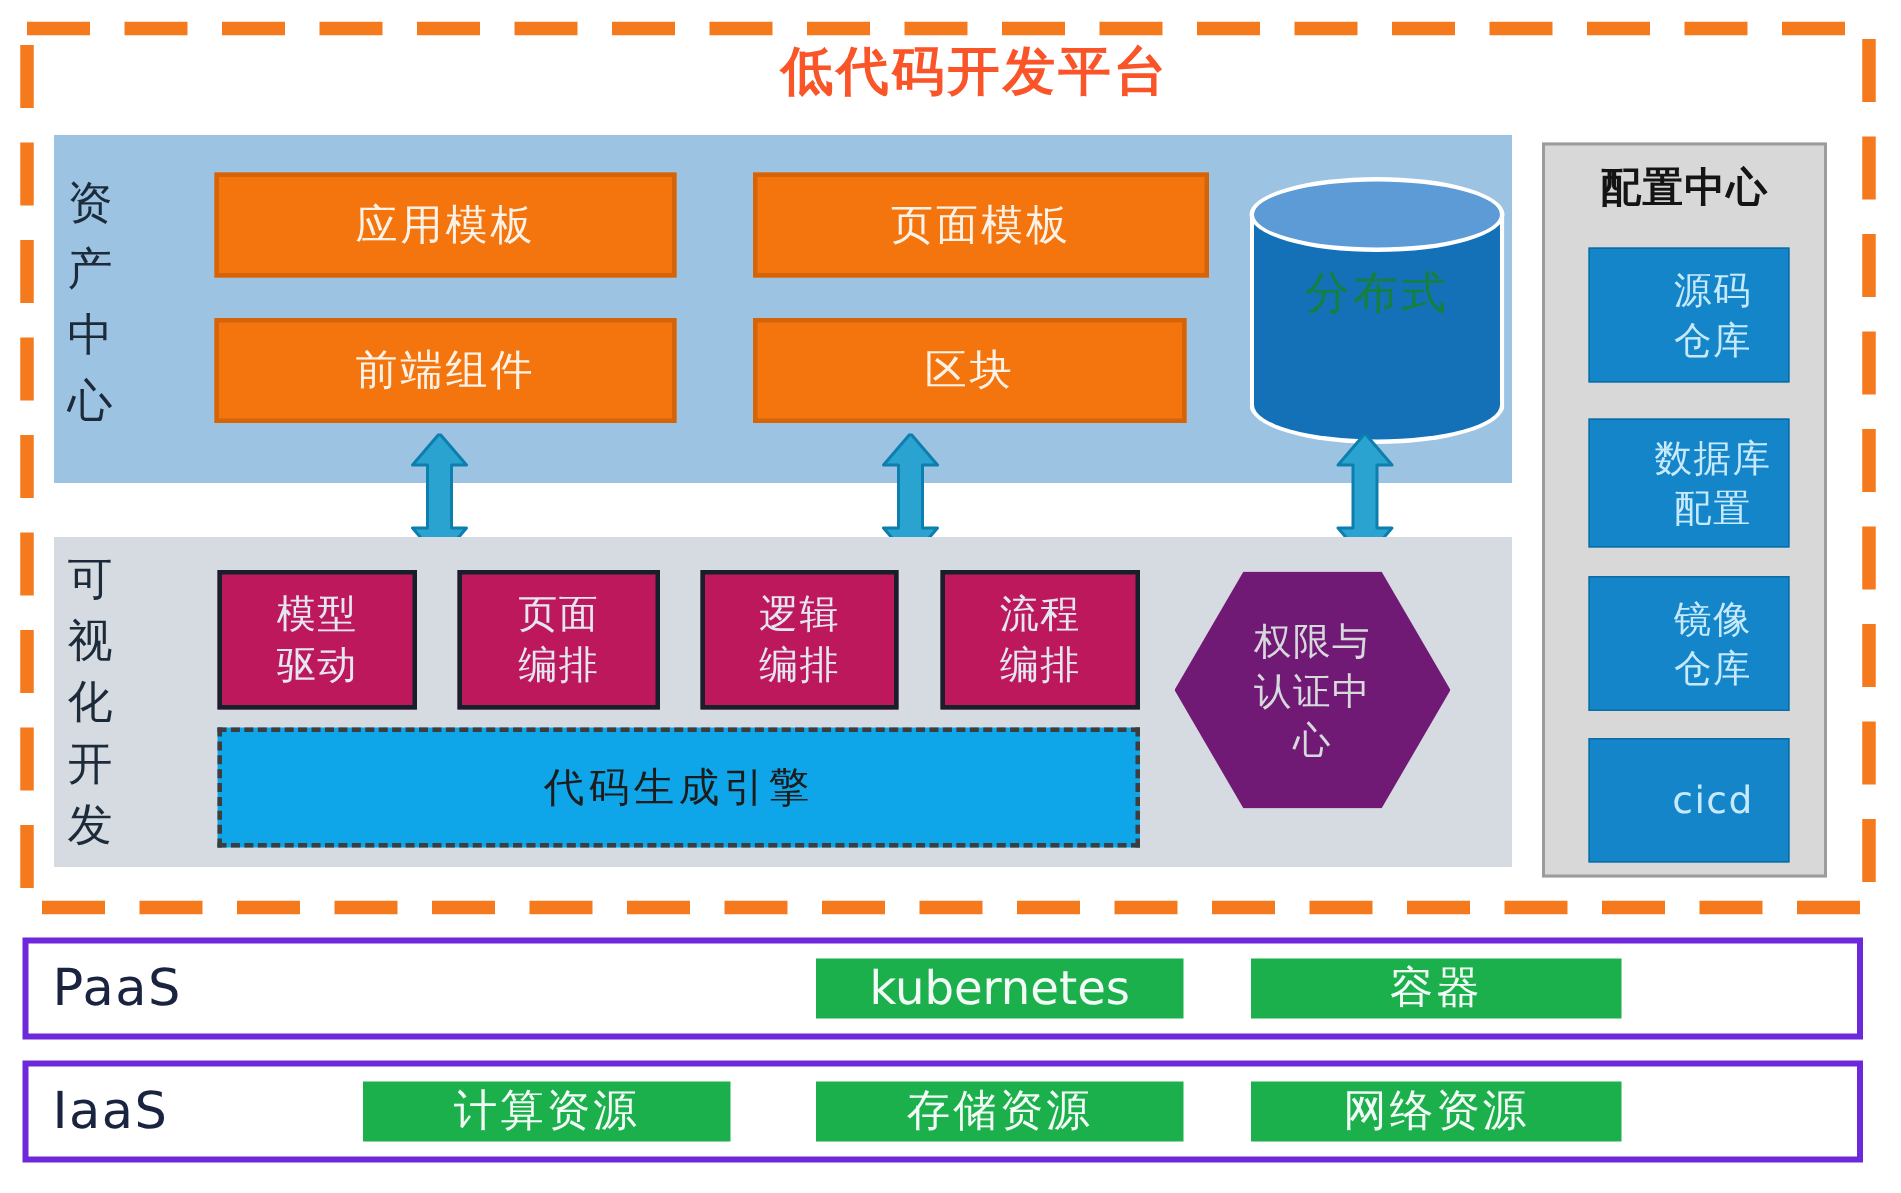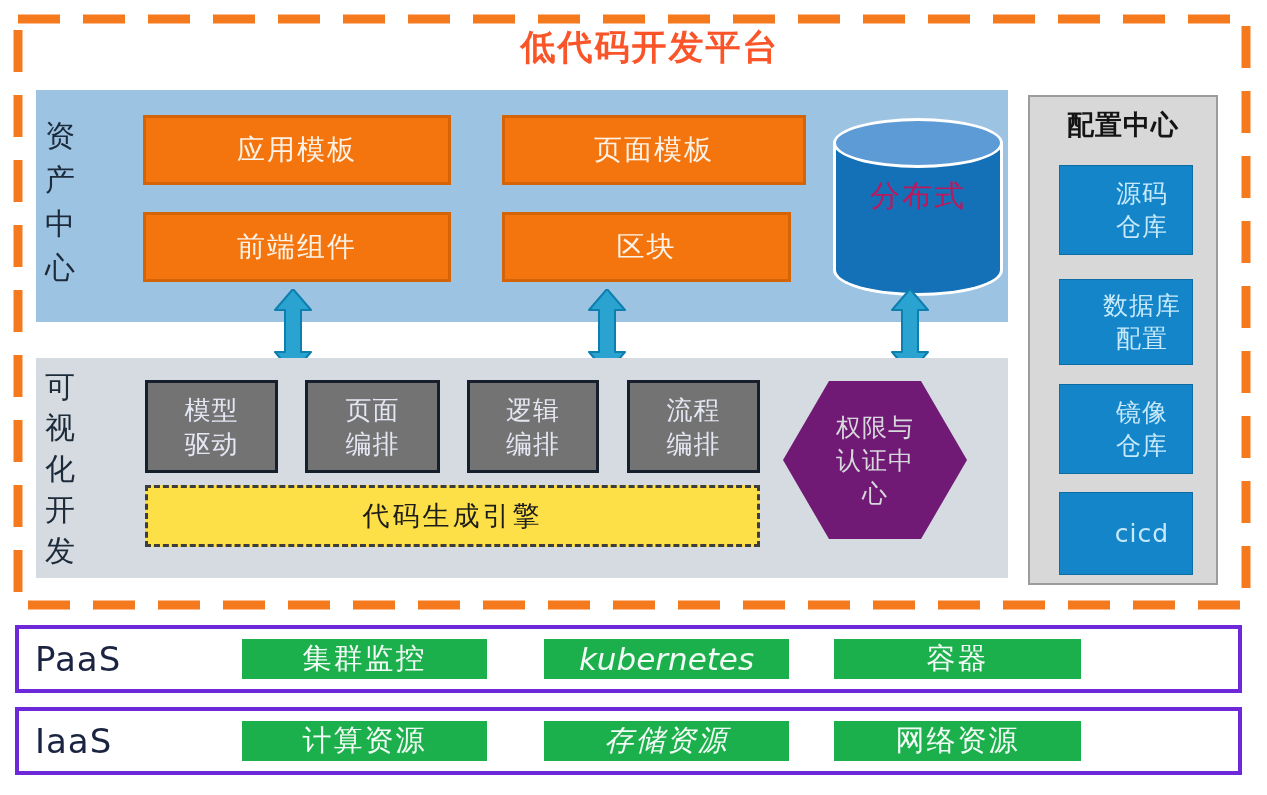--- a/index.html
+++ b/index.html
@@ -30,33 +30,33 @@
     background:#f4750d; border:3px solid #d56408; z-index:-1; }
 
   
   #cylinder { position:absolute; left:833px; top:118px; width:170px; height:178px; }
   #cylinder .cyl-body { position:absolute; left:0; top:24px; width:170px; height:154px;
     background:#1571b7; border:3px solid #fff; border-top:none;
     border-radius:0 0 85px 85px / 0 0 26px 26px; }
   #cylinder .cyl-top { position:absolute; left:0; top:0; width:170px; height:50px;
     background:#5c9bd6; border:3px solid #fff; border-radius:50%; }
   #cylinder .cyl-text { position:absolute; left:0; top:58px; width:170px; text-align:center;
-    font-size:30px; color:#be185d; line-height:40px; letter-spacing:2px; }
+    font-size:30px; color:#15803d; line-height:40px; letter-spacing:2px; }
 
   
   .dbl-arrow { position:absolute; top:289px; }
 
   
-  .dark-box { position:absolute; top:380px; height:93px; background:#737373; border:3px solid #16202c;
+  .dark-box { position:absolute; top:380px; height:93px; background:#be185d; border:3px solid #16202c;
     display:flex; flex-direction:column; align-items:center; justify-content:center;
     font-size:26px; color:#e4e6f2; line-height:34px; letter-spacing:1px; }
 
   
-  #engine-box { position:absolute; left:145px; top:485px; width:615px; height:62px;
-    background:#fde047; border:3px dashed #3d3d3d;
+  #engine-box { position:absolute; left:145px; top:485px; width:615px; height:80px;
+    background:#0ea5e9; border:3px dashed #3d3d3d;
     display:flex; align-items:center; justify-content:center;
     font-size:27px; font-weight:500; color:#1c1c1c; letter-spacing:3px; }
 
   
   #hexagon { position:absolute; left:783px; top:381px; width:184px; height:158px;
     background:#701a75; clip-path:polygon(25% 0%,75% 0%,100% 50%,75% 100%,25% 100%,0% 50%);
     display:flex; flex-direction:column; align-items:center; justify-content:center;
     font-size:25px; color:#d6d8db; line-height:33px; letter-spacing:1px; }
 
   
@@ -73,21 +73,21 @@
     background:#fff; border:4px solid #6d28d9; }
   #paas-row { top:625px; }
   #iaas-row { top:707px;padding-left:25px; }
   .row-label { position:absolute; left:16px; top:50%; transform:translateY(-50%);
     font-size:34px; font-weight:500; color:#1a2340; letter-spacing:1px; }
   .green-box { position:absolute; top:10px; height:40px; background:#1cb04c;
     display:flex; align-items:center; justify-content:center;
     font-size:29px; color:#f2fbf5; letter-spacing:2px; }
   .green-box.latin { font-size:31px; letter-spacing:0; }
   .gb-c1 { left:223px; width:245px; }
-  .gb-c2 { left:525px; width:245px;font-style:italic; }
+  .gb-c2 { left:525px; width:245px; }
   .gb-c3 { left:815px; width:247px; }
 </style>
 </head>
 <body>
 
 <div id="canvas">
 
   <svg id="boundary-svg" width="1244" height="602" viewBox="0 0 1244 602">
     <rect x="8" y="8" width="1228" height="586" fill="none" stroke="#f57a1e" stroke-width="9" stroke-dasharray="42 23"></rect>
   </svg>
@@ -162,21 +162,20 @@
       <span>镜像</span>
       <span>仓库</span>
     </div>
     <div class="config-item" style="top:395px; height:83px;">
       <span>cicd</span>
     </div>
   </div>
 
   <div class="infra-row" id="paas-row">
     <div class="row-label">PaaS</div>
-    <div class="green-box gb-c1">集群监控</div>
     <div class="green-box gb-c2 latin">kubernetes</div>
     <div class="green-box gb-c3">容器</div>
   </div>
 
   <div class="infra-row" id="iaas-row">
     <div class="row-label">IaaS</div>
     <div class="green-box gb-c1">计算资源</div>
     <div class="green-box gb-c2">存储资源</div>
     <div class="green-box gb-c3">网络资源</div>
   </div>

